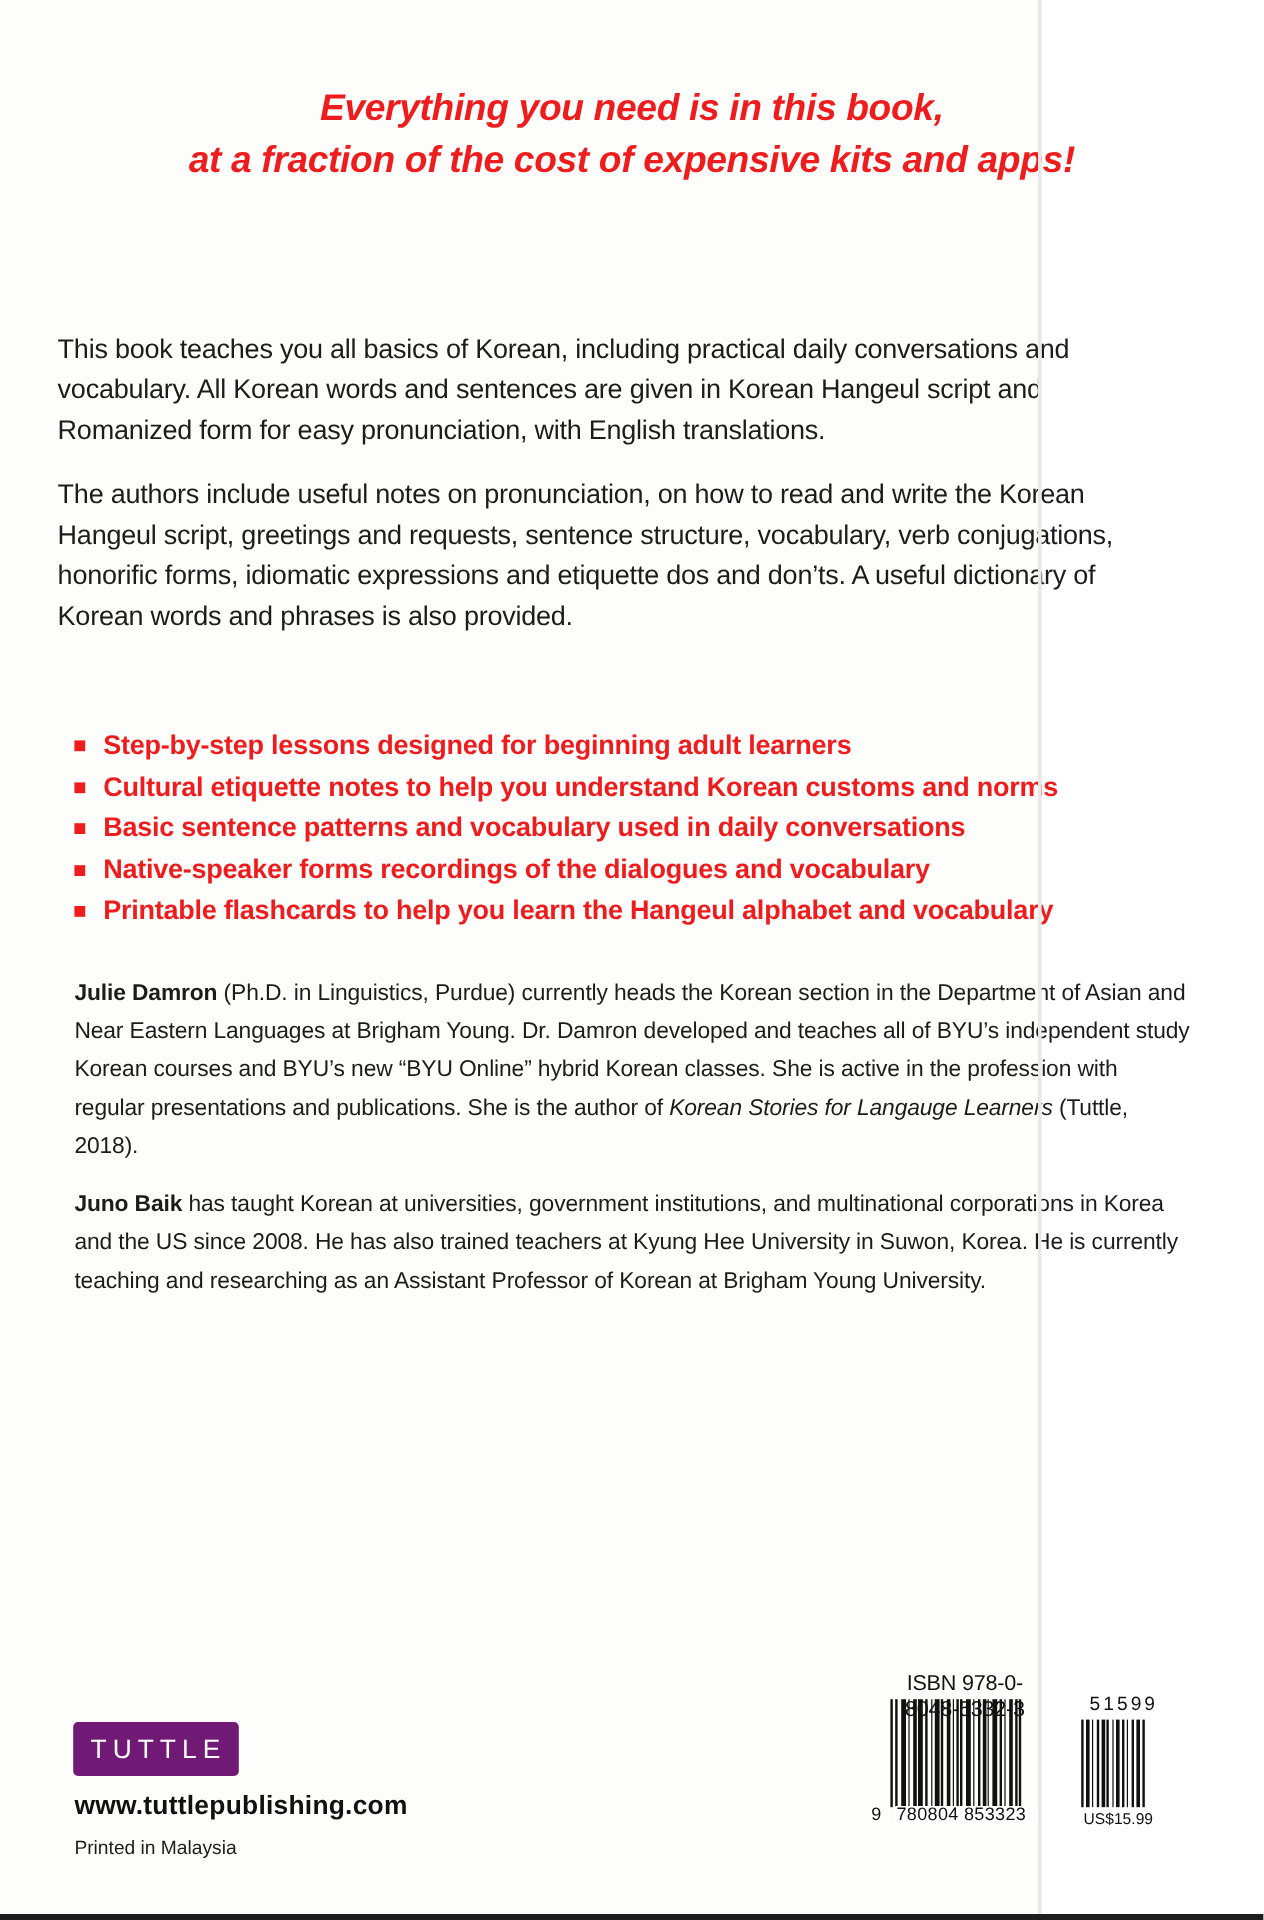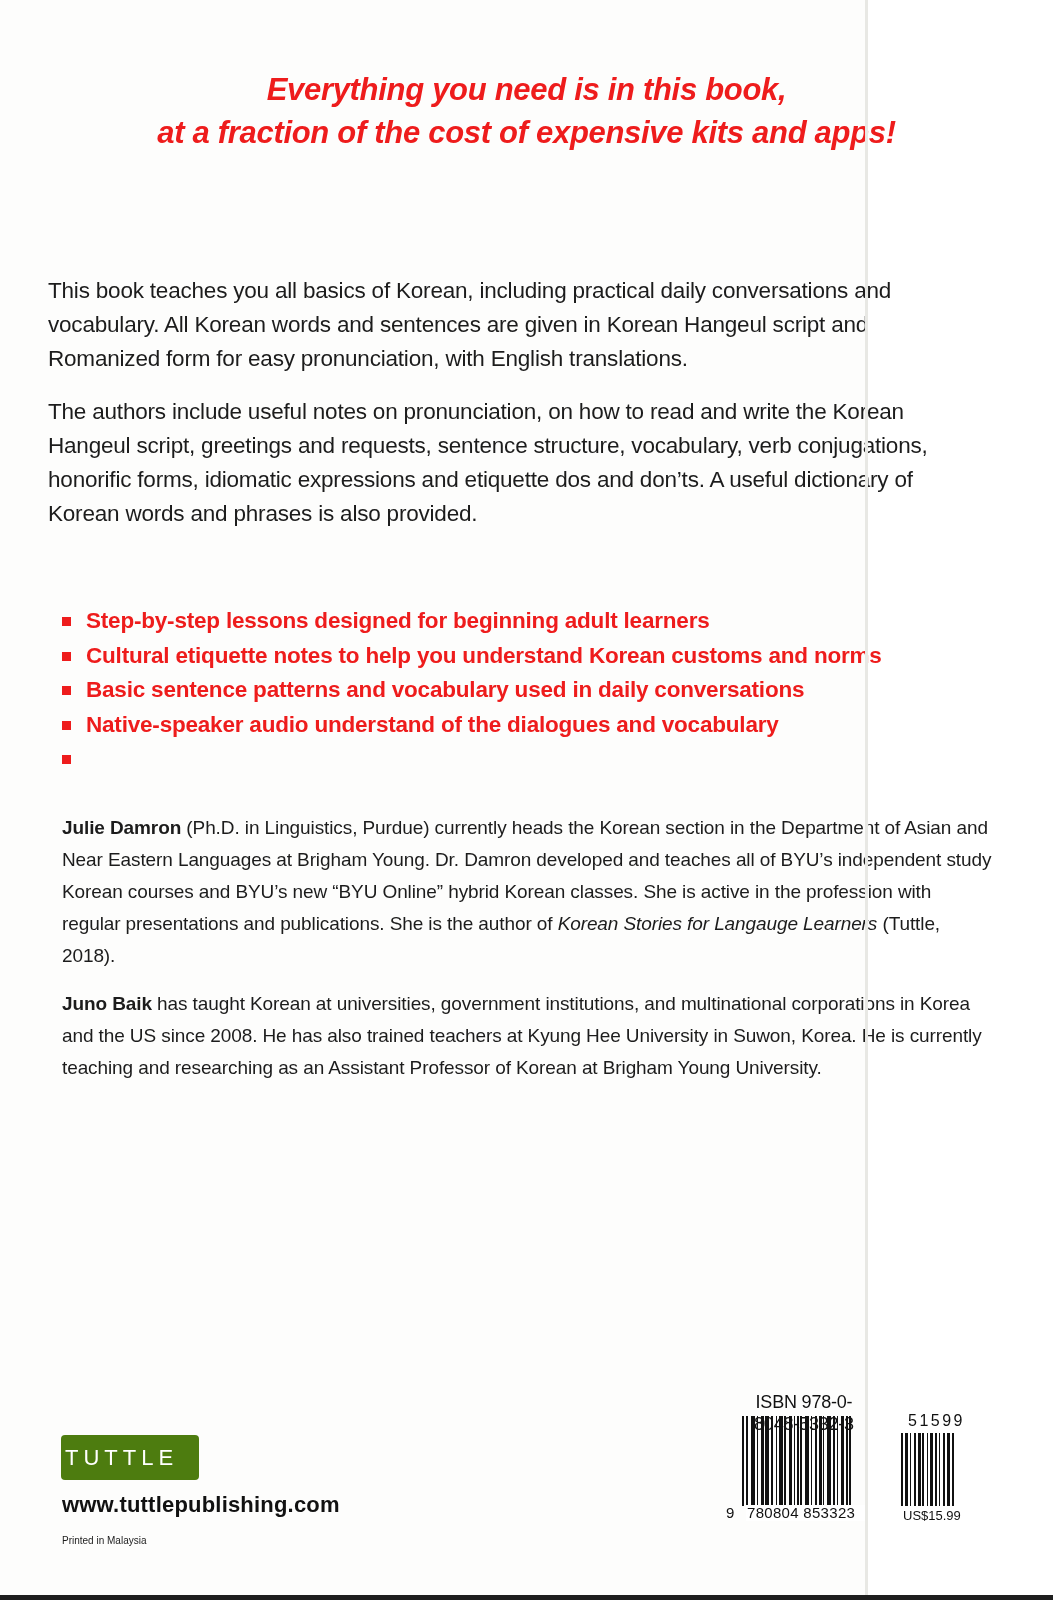--- a/index.html
+++ b/index.html
@@ -72,31 +72,31 @@
       letter-spacing: -0.1px;
     }
     .bio-1 { top: 812px; }
     .bio-2 { top: 988px; }
     .bio .name { font-weight: bold; }
     .bio .book-italic { font-style: italic; }
 
     
     .publisher-logo {
       position: absolute; left: 61px; top: 1435px; width: 138px; height: 45px;
-      background: #4d7c0f; border-radius: 4px;
-      color: #ffffff; font-size: 22px; letter-spacing: 5px; text-align: left;
+      background: #701a75; border-radius: 4px;
+      color: #ffffff; font-size: 22px; letter-spacing: 5px; text-align: center;
       line-height: 45px; padding-left: 4px;
     }
     .publisher-url {
       position: absolute; left: 62px; top: 1490px;
       font-weight: bold; font-size: 22px; line-height: 30px; color: #111; letter-spacing: 0.2px;
     }
     .printed-in {
       position: absolute; left: 62px; top: 1531px;
-      font-size: 10px; line-height: 20px; color: #1c1c1c;
+      font-size: 16px; line-height: 20px; color: #1c1c1c;
     }
 
     
     .isbn-label {
       position: absolute; left: 740px; top: 1391px;
       font-size: 18px; line-height: 22px; color: #111; letter-spacing: -0.2px; text-align: center;
     }
     .barcode-main {
       position: absolute; left: 742px; top: 1416px; width: 145px; height: 90px;
       display: flex; align-items: stretch;
@@ -146,24 +146,25 @@
     <li class="feature-item">
       <span class="bullet"></span>
       <span>Cultural etiquette notes to help you understand Korean customs and norms</span>
     </li>
     <li class="feature-item">
       <span class="bullet"></span>
       <span>Basic sentence patterns and vocabulary used in daily conversations</span>
     </li>
     <li class="feature-item">
       <span class="bullet"></span>
-      <span>Native-speaker audio understand of the dialogues and vocabulary</span>
-    </li>
-    <li class="feature-item">
-      <span class="bullet"></span>
+      <span>Native-speaker forms recordings of the dialogues and vocabulary</span>
+    </li>
+    <li class="feature-item">
+      <span class="bullet"></span>
+      <span>Printable flashcards to help you learn the Hangeul alphabet and vocabulary</span>
     </li>
   </ul>
 
   <p class="bio bio-1"><span class="name">Julie Damron</span><span> (Ph.D. in Linguistics, Purdue) currently heads the Korean section in the Department of Asian and Near Eastern Languages at Brigham Young. Dr. Damron developed and teaches all of BYU’s independent study Korean courses and BYU’s new “BYU Online” hybrid Korean classes. She is active in the profession with regular presentations and publications. She is the author of </span><span class="book-italic">Korean Stories for Langauge Learners</span><span> (Tuttle, 2018).</span></p>
 
   <p class="bio bio-2"><span class="name">Juno Baik</span><span> has taught Korean at universities, government institutions, and multinational corporations in Korea and the US since 2008. He has also trained teachers at Kyung Hee University in Suwon, Korea. He is currently teaching and researching as an Assistant Professor of Korean at Brigham Young University.</span></p>
 
   <div class="publisher-logo">TUTTLE</div>
   <div class="publisher-url">www.tuttlepublishing.com</div>
   <div class="printed-in">Printed in Malaysia</div>

